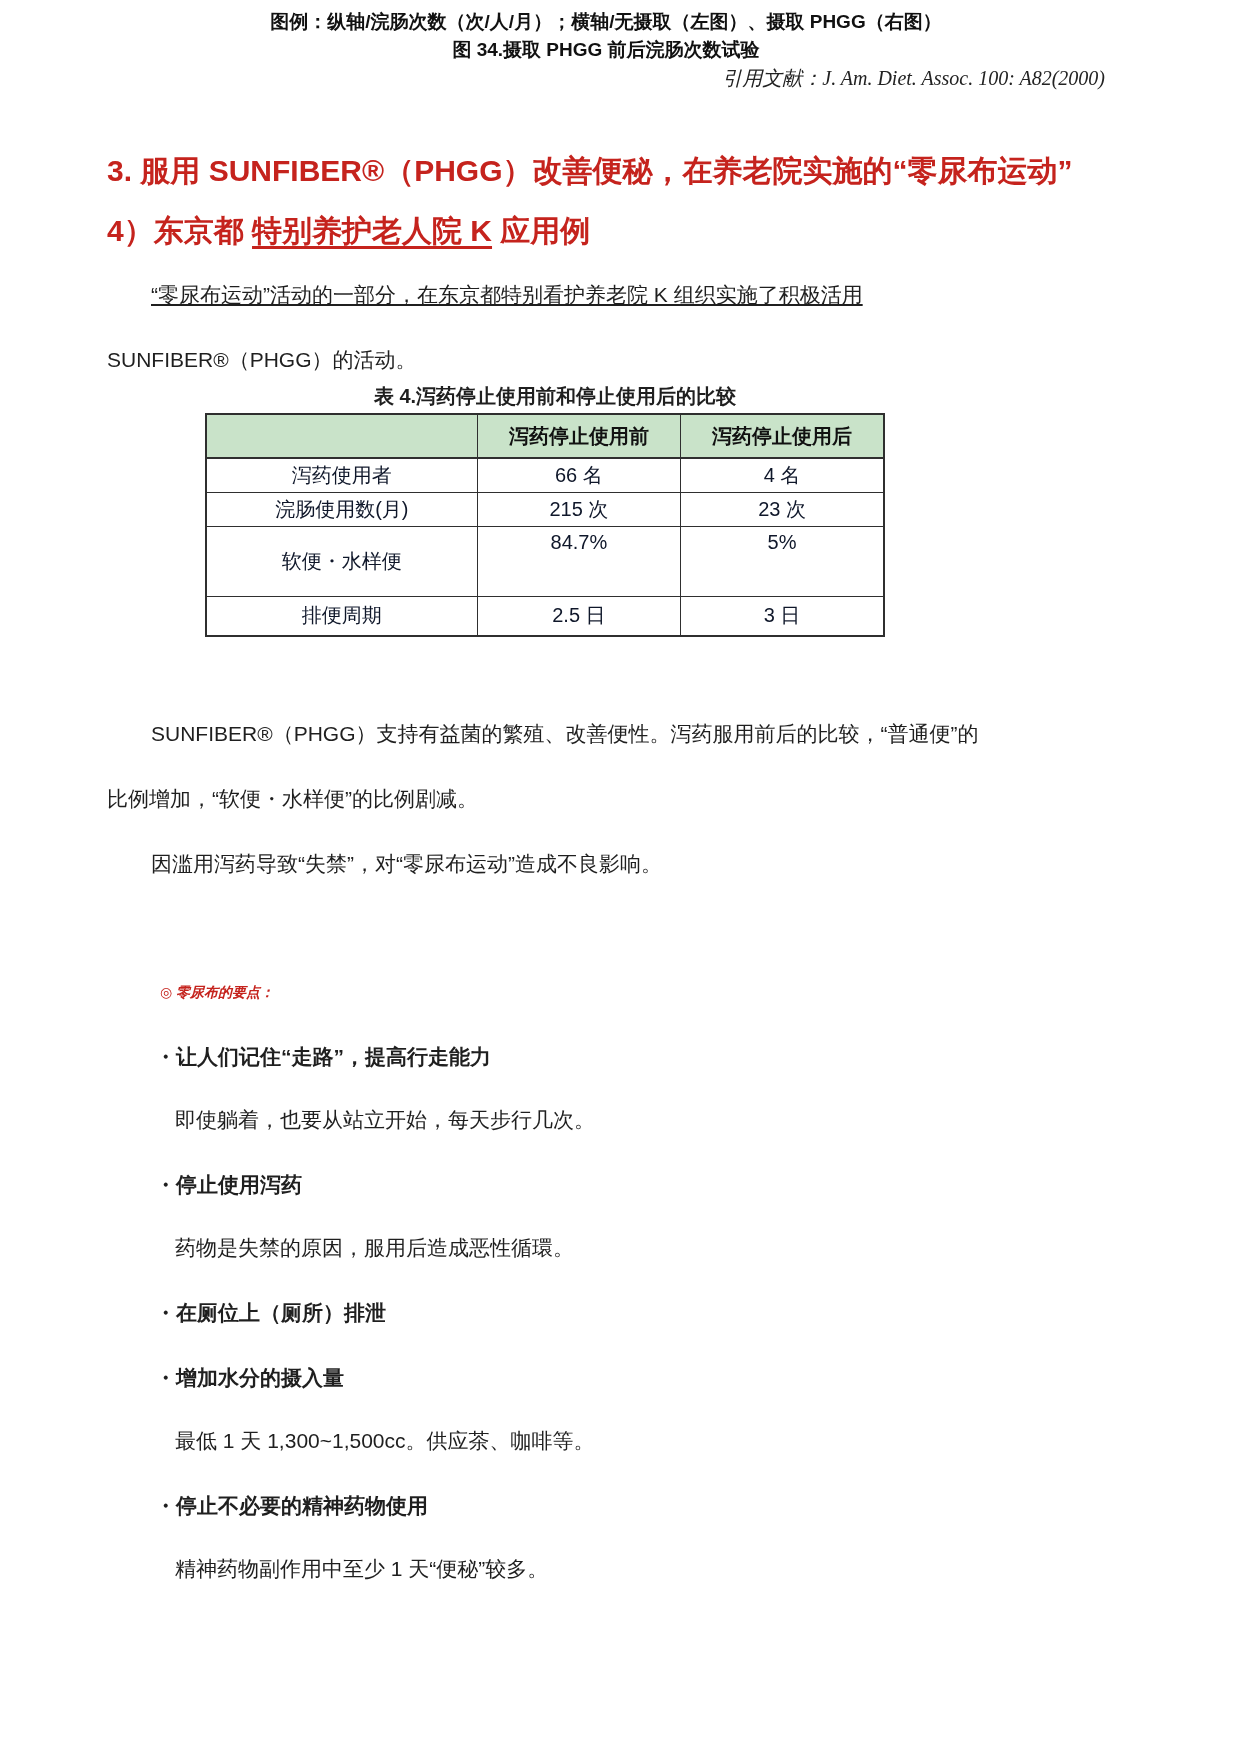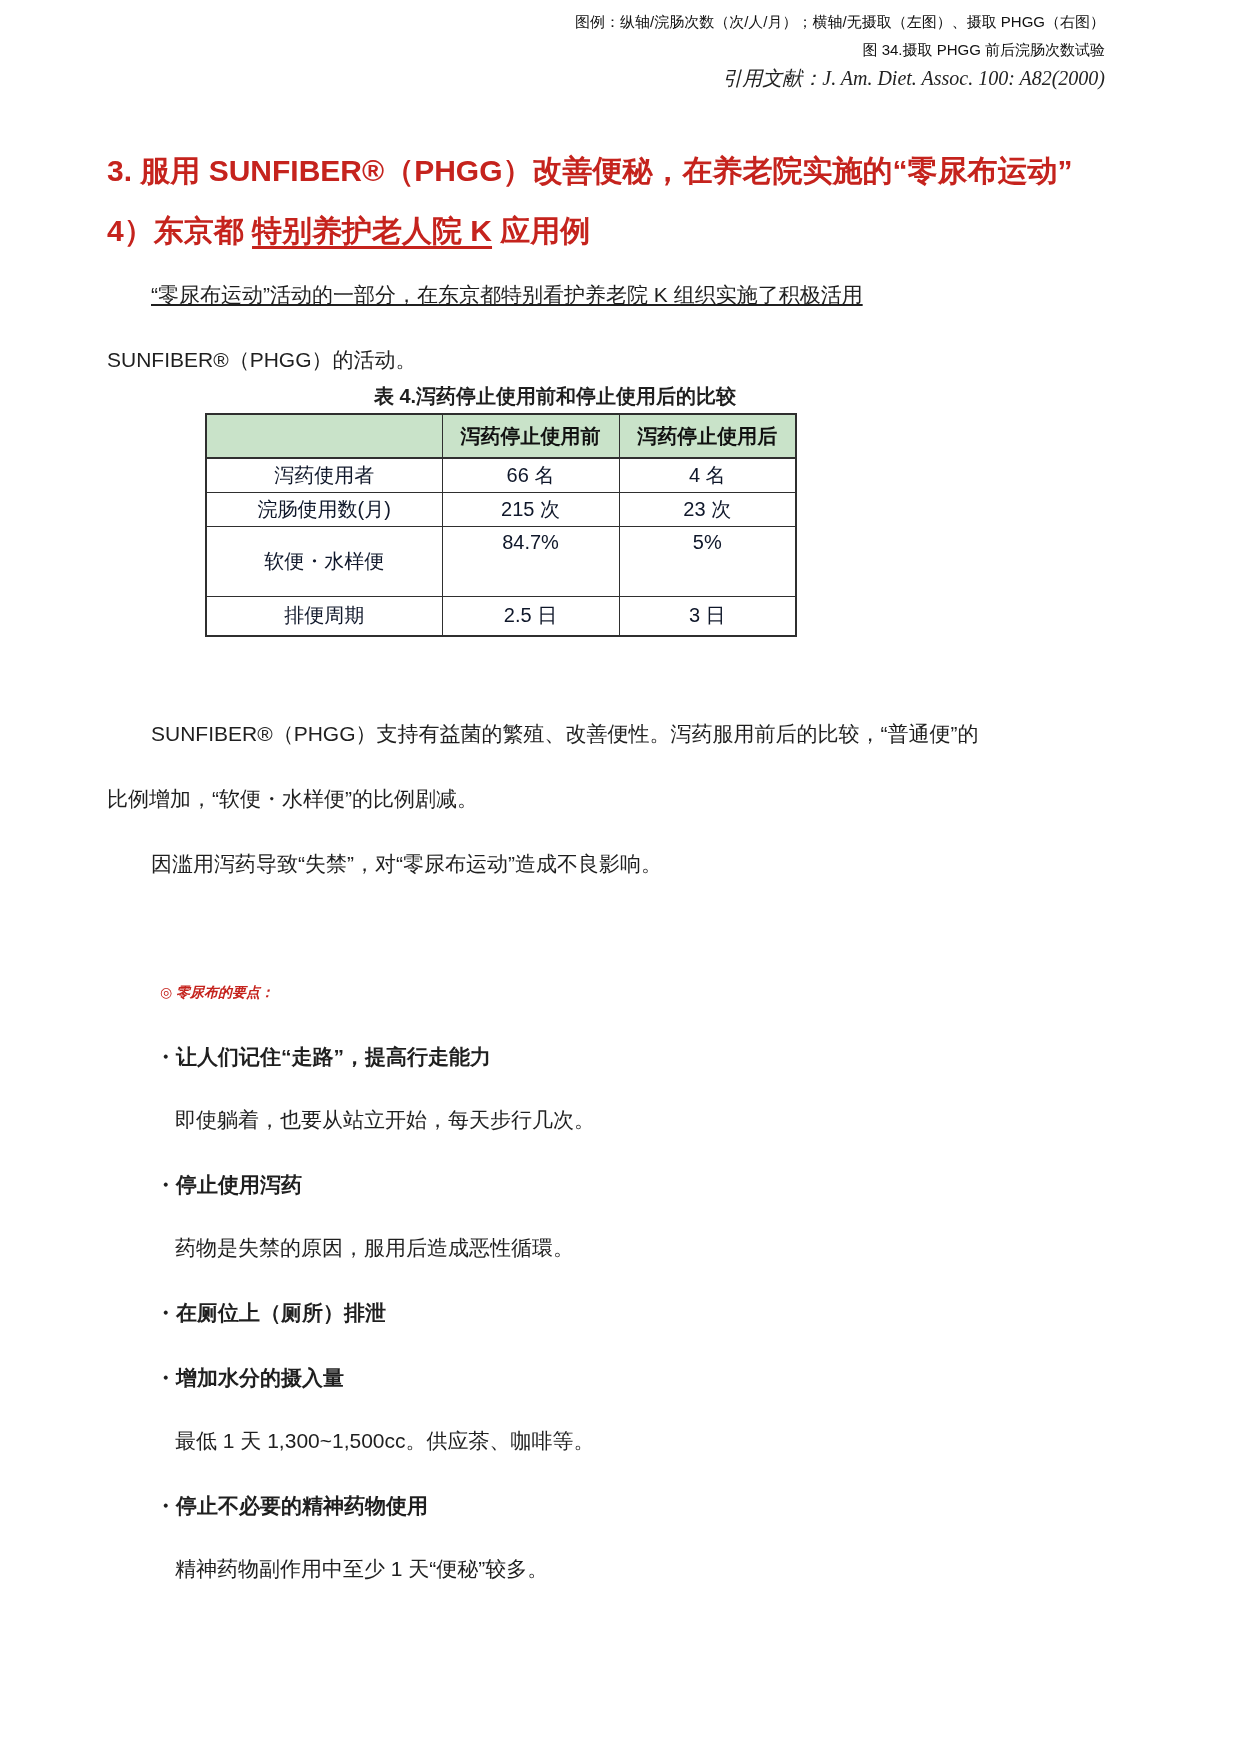--- a/index.html
+++ b/index.html
@@ -6,37 +6,37 @@
   html,body { background:#ffffff; }
   .page {
     position:relative;
     width:1240px; height:1754px;
     background:#ffffff;
     font-family:"Liberation Sans","DejaVu Sans",sans-serif;
     color:#1f1f1f;
     overflow:hidden;
     padding:8px 135px 0 107px;
   }
-  .cap { text-align:right; font-weight:normal; font-size:15px; line-height:28px; color:#111; }
+  .cap { text-align:center; font-weight:bold; font-size:19px; line-height:28px; color:#111; }
   .citation {
     text-align:right; font-style:italic; font-size:20px; line-height:28px;
     font-family:"Liberation Serif","DejaVu Serif",serif; color:#222;
   }
   .h-red { color:#c5231d; font-weight:bold; font-size:30px; line-height:30px; }
   .sec-heading { margin-top:64px; }
   .sub-heading { margin-top:30px; }
   .sub-heading .u { text-decoration:underline; text-underline-offset:5px; }
   .body-line { font-size:21px; line-height:30px; }
   .indent-1 { padding-left:44px; }
   .p1l1 { margin-top:34px;text-decoration:underline; }
   .p1l2 { margin-top:35px; }
   .tbl-title { margin-top:8px; font-weight:bold; font-size:20px; line-height:26px; width:700px; margin-left:98px; text-align:center; }
   table.cmp {
     border-collapse:collapse; margin-left:98px; margin-top:4px;
-    width:592px; table-layout:fixed; font-size:20px;
+    width:680px; table-layout:fixed; font-size:20px;
   }
   table.cmp col.c1 { width:40%; }
   table.cmp col.c2 { width:30%; }
   table.cmp col.c3 { width:30%; }
   table.cmp th, table.cmp td {
     border:1px solid #2f2f2f; text-align:center; vertical-align:middle;
     color:#0f172a; font-weight:normal; padding:2px 4px;
   }
   table.cmp { border:2px solid #2f2f2f; }
   table.cmp thead th {

